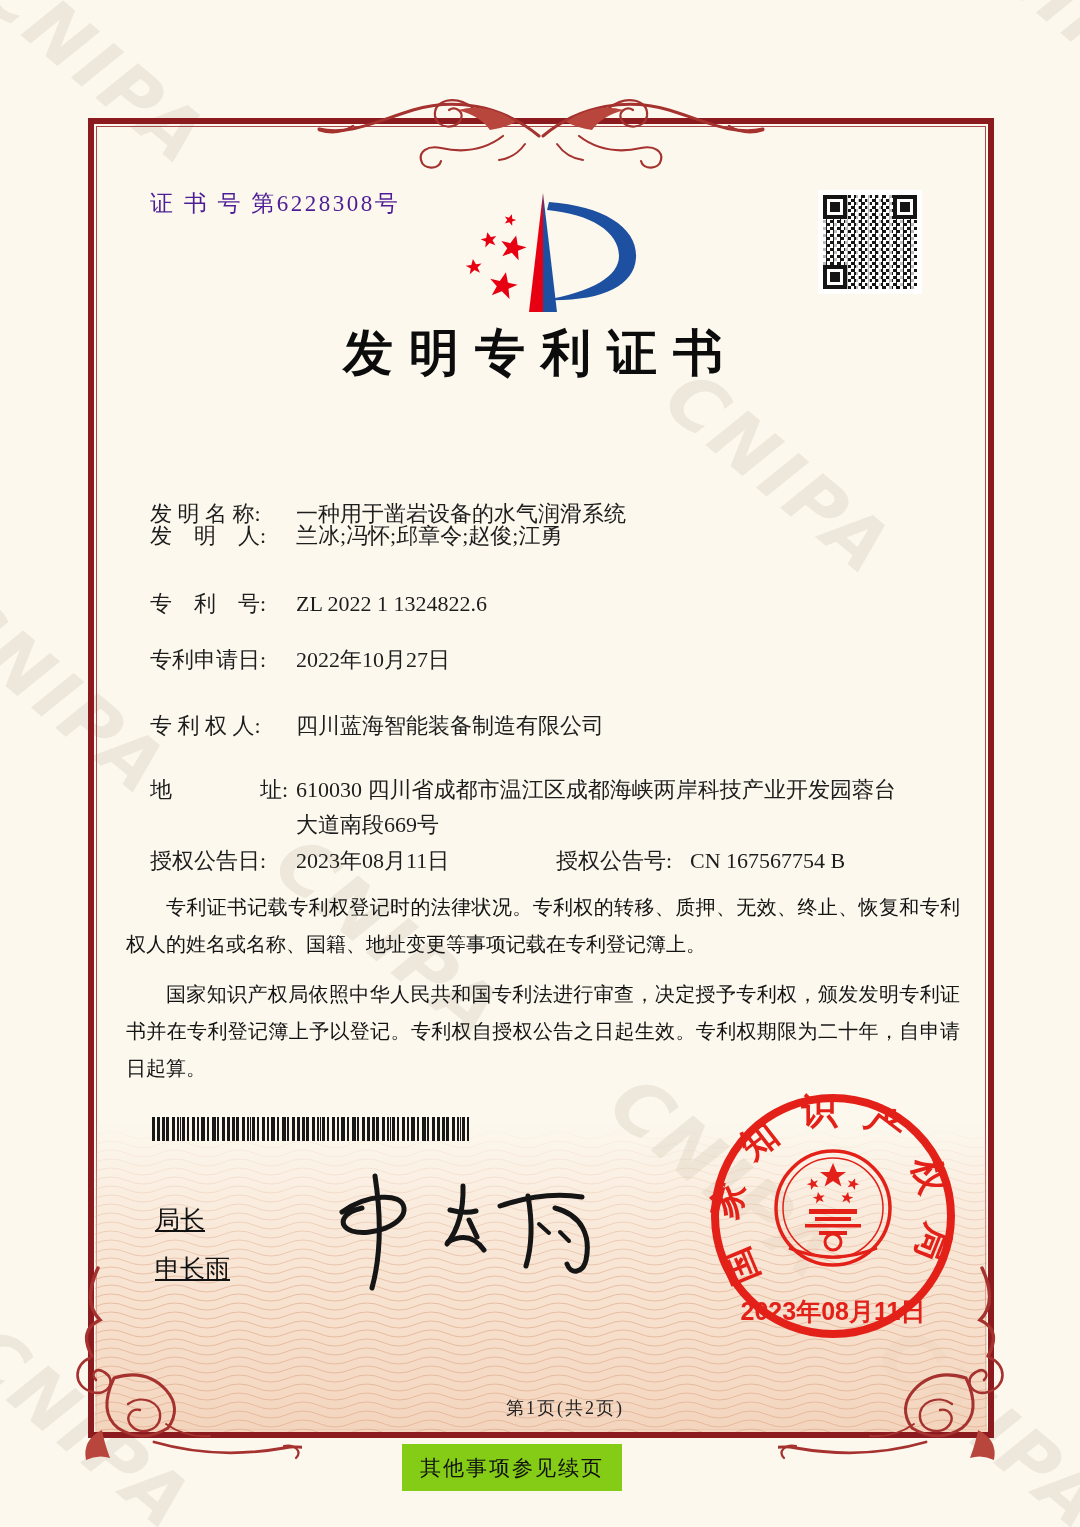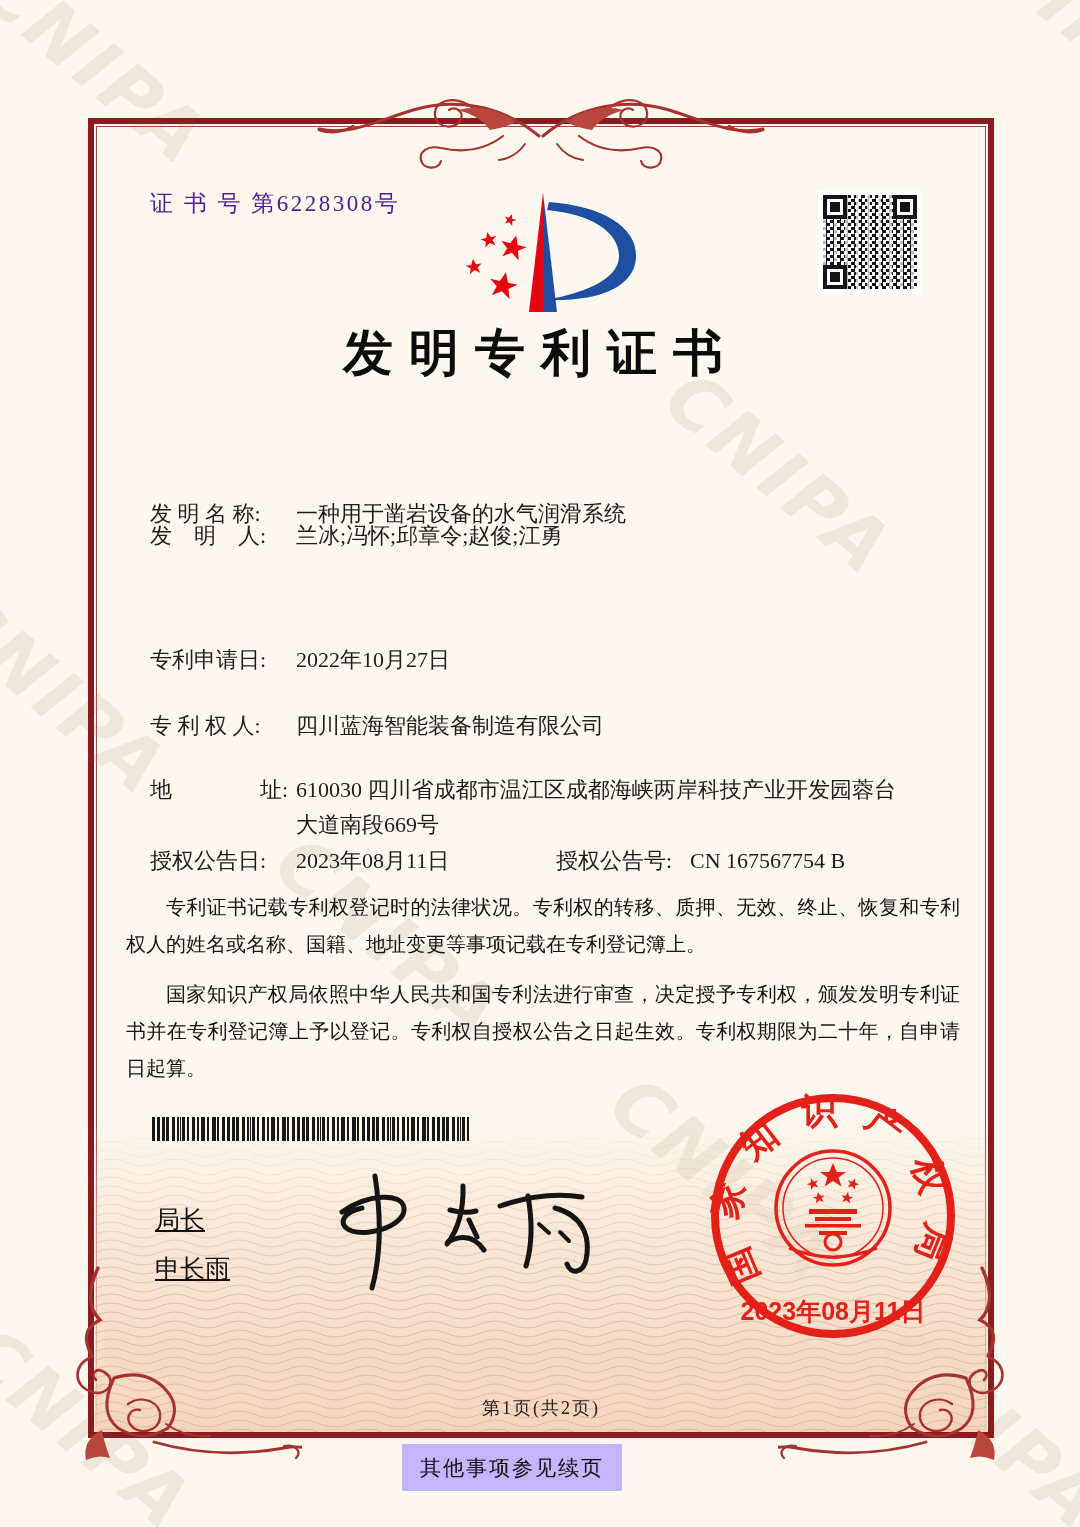--- a/index.html
+++ b/index.html
@@ -62,23 +62,23 @@
     position:absolute; left:152px; top:1117px; width:320px; height:24px; z-index:4;
     background-image:
       repeating-linear-gradient(90deg,#181818 0 2px,transparent 2px 5px),
       repeating-linear-gradient(90deg,#181818 0 3px,transparent 3px 10px),
       repeating-linear-gradient(90deg,#181818 0 1px,transparent 1px 7px);
   }
   .officer{position:absolute; left:155px; z-index:4; font-family:"Liberation Sans","DejaVu Sans",sans-serif; font-size:25px; color:#111;text-decoration:underline;}
   .officer.role{top:1203px;} .officer.name{top:1252px;}
   .sig{position:absolute; left:322px; top:1170px; z-index:4;}
   .seal{position:absolute; left:707px; top:1090px; z-index:5;}
-  .pageinfo{position:absolute; left:88px; width:906px; top:1396px; text-align:center; font-size:18px; letter-spacing:2px; z-index:4; color:#222;}
+  .pageinfo{position:absolute; left:88px; width:906px; top:1396px; text-align:center; font-size:18px; letter-spacing:2px; z-index:4; color:#222;padding-left:24px;}
   .contnote{
-    position:absolute; left:402px; top:1444px; width:220px; height:47px; background:#c4b5fd;
+    position:absolute; left:402px; top:1444px; width:220px; height:47px; background:#84cc16;
     display:flex; align-items:center; justify-content:center; z-index:6;
     font-size:21px; letter-spacing:2px; color:#101010;
   }
 </style>
 </head>
 <body>
 
 <div class="paper">
 
   <span class="wm" style="left:-40px; top:20px;">CNIPA</span>
@@ -166,20 +166,23 @@
     </div>
   </div>
 
   <div class="title">发明专利证书</div>
 
   <div class="frow" style="top:448px;margin-top:48px;">
     <span class="flabel">发 明 名 称:</span><span class="fvalue">一种用于凿岩设备的水气润滑系统</span>
   </div>
   <div class="frow" style="top:518px;">
     <span class="flabel">发　明　人:</span><span class="fvalue">兰冰;冯怀;邱章令;赵俊;江勇</span>
+  </div>
+  <div class="frow" style="top:586px;">
+    <span class="flabel">专　利　号:</span><span class="fvalue">ZL 2022 1 1324822.6</span>
   </div>
   <div class="frow" style="top:642px;">
     <span class="flabel">专利申请日:</span><span class="fvalue">2022年10月27日</span>
   </div>
   <div class="frow" style="top:708px;font-family:Liberation Serif, serif;">
     <span class="flabel">专 利 权 人:</span><span class="fvalue">四川蓝海智能装备制造有限公司</span>
   </div>
   <div class="frow" style="top:772px;">
     <span class="flabel">地　　　　址:</span><span class="fvalue wide">610030 四川省成都市温江区成都海峡两岸科技产业开发园蓉台大道南段669号</span>
   </div>

